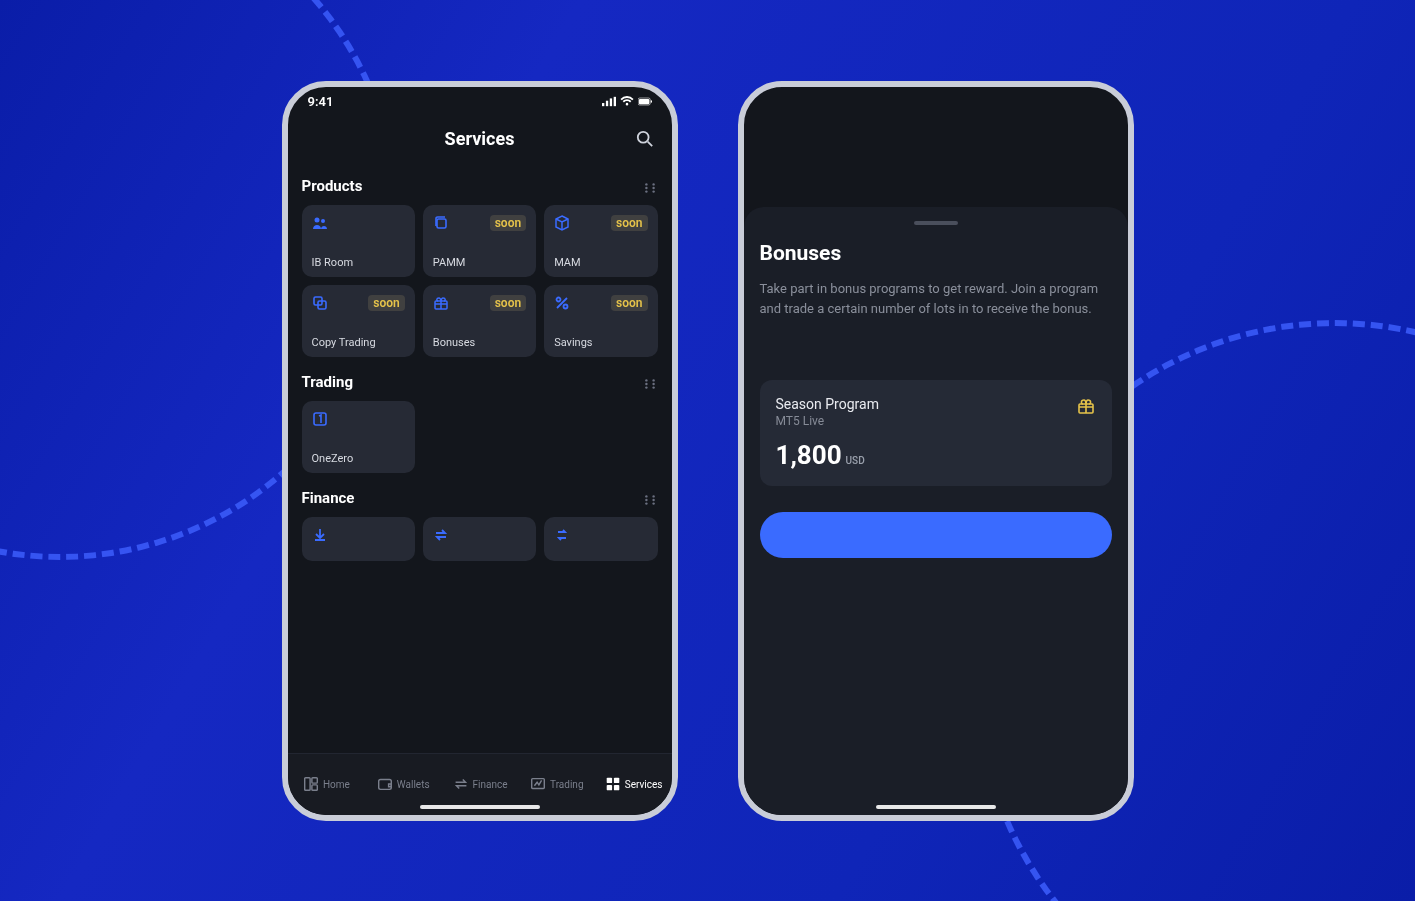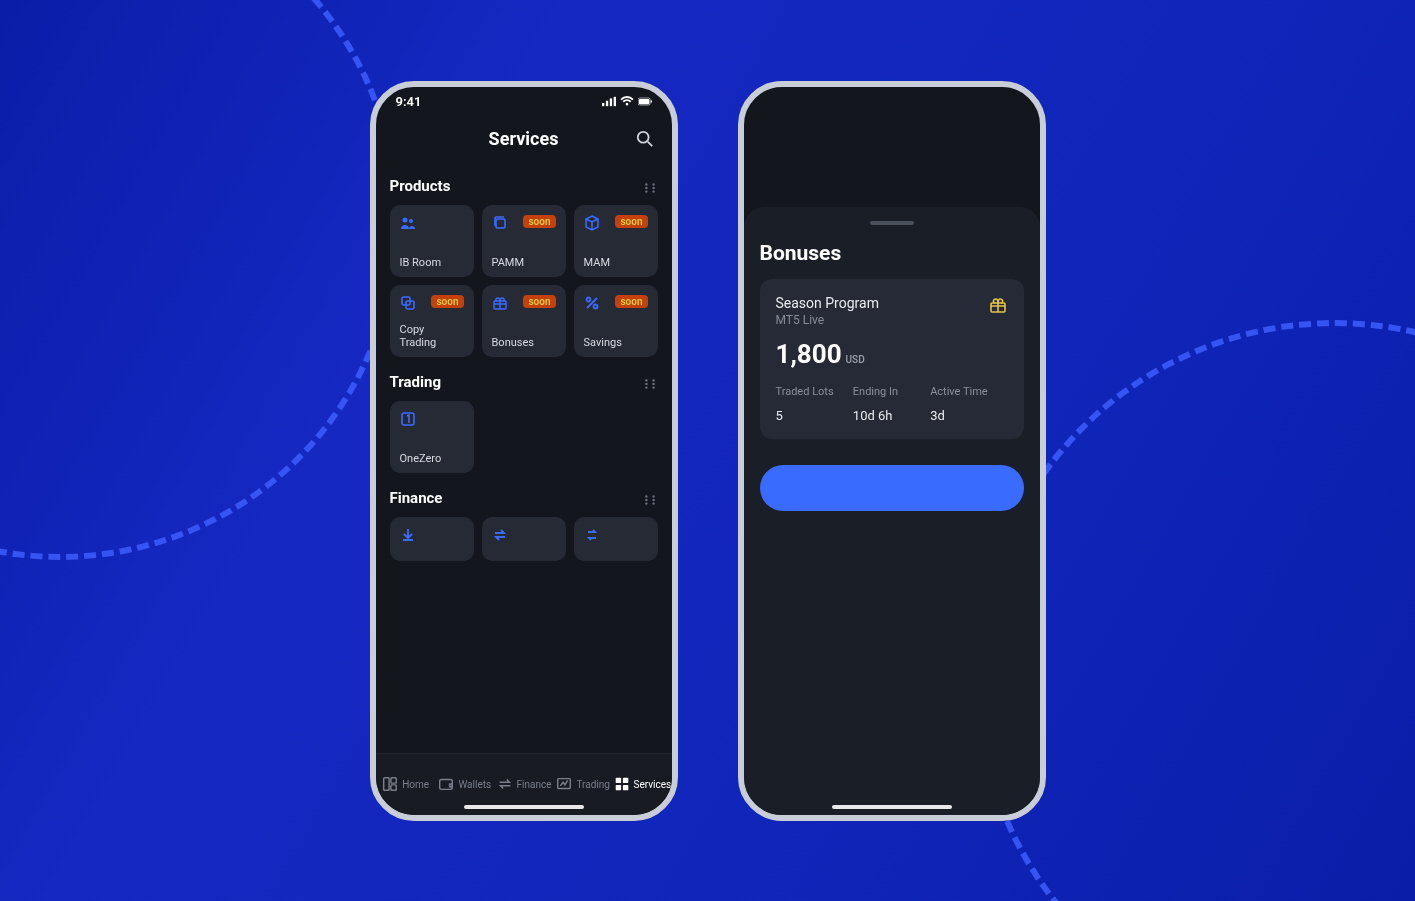--- a/index.html
+++ b/index.html
@@ -18,21 +18,21 @@
     border: 6px dashed #3a5af8;
     border-radius: 50%;
     opacity: 0.9;
   }
   .dash1 { width: 680px; height: 680px; left: -280px; top: -120px; }
   .dash2 { width: 720px; height: 720px; right: -280px; top: 320px; }
 
   
   .phone {
     position: relative;
-    width: 308px;
+    width: 396px;
     height: 740px;
     border-radius: 44px;
     background: #13161c;
     border: 6px solid #c9cdd8;
     padding: 0;
     overflow: hidden;
     display: flex;
     flex-direction: column;
   }
   .phone-inner {
@@ -108,23 +108,23 @@
     height:72px;
     padding:10px 10px 8px 10px;
     display:flex; flex-direction:column; justify-content:space-between;
     position:relative;
     font-size:11px;
     color:#d5d8e0;
   }
   .tile .top { display:flex; align-items:flex-start; justify-content:space-between; }
   .tile .ic { color:#3a6bff; width:16px; height:16px; }
   .tile .badge {
-    background:#c2410c;
+    background:#404040;
     color:#e6c34a;
-    font-size:10px;
+    font-size:12px;
     padding:1px 5px;
     border-radius:4px;
     font-weight:600;
   }
   .tile .name { color:#d7dae1; }
 
   
   .bottom-nav {
     height:62px;
     background:#181b22;
@@ -415,51 +415,38 @@
     <span>&nbsp;</span>
     <span>&nbsp;</span>
   </div>
   <div class="app-header dim-bg">
     <span class="title">&nbsp;</span>
   </div>
 
   <div class="sheet">
     <div class="sheet-drag"></div>
     <h1>Bonuses</h1>
+    <p class="desc">Take part in bonus programs to get reward. Join a program and trade a certain number of lots in to receive the bonus.</p>
 
     <div class="bonus-card">
       <div class="top">
         <div>
           <div class="prog-name">Season Program</div>
           <div class="prog-sub">MT5 Live</div>
         </div>
         <span class="gift">
           <svg viewBox="0 0 20 20" width="20" height="20" fill="none" stroke="currentColor" stroke-width="1.6">
                 <rect x="3" y="8" width="14" height="9" rx="1"></rect>
                 <path d="M3 11h14M10 8v9M7 8c-2 0-2.5-4 1-4 1.8 0 2 4 2 4M13 8c2 0 2.5-4-1-4-1.8 0-2 4-2 4"></path>
               </svg>
         </span>
       </div>
       <div class="amount">
         <span>1,800</span><span class="ccy">USD</span>
       </div>
-      <div class="stats">
-        <div>
-          <span>Traded Lots</span>
-          <span class="val">5</span>
-        </div>
-        <div>
-          <span>Ending In</span>
-          <span class="val">10d 6h</span>
-        </div>
-        <div>
-          <span>Active Time</span>
-          <span class="val">3d</span>
-        </div>
-      </div>
     </div>
 
     <div class="cta">
       <span></span>
     </div>
   </div>
   <div class="home-indicator"></div>
  </div>
 </div>
 

